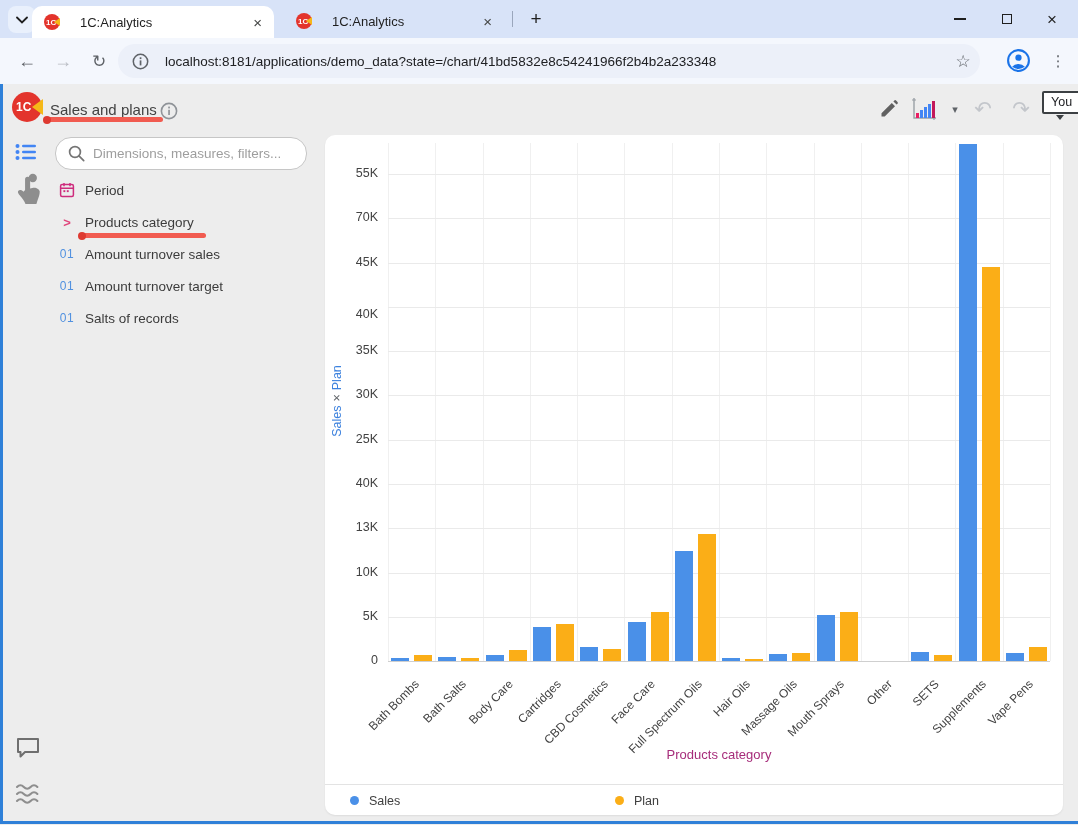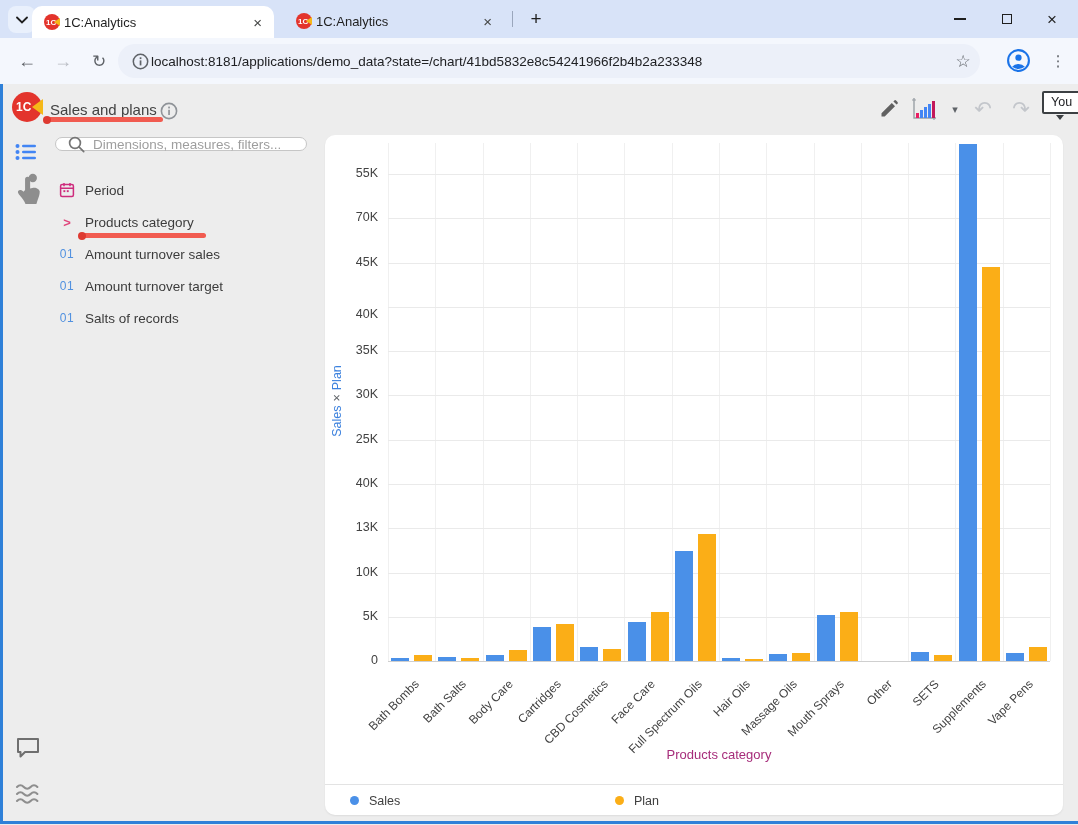--- a/index.html
+++ b/index.html
@@ -5,41 +5,41 @@
   * { margin:0; padding:0; box-sizing:border-box; }
   html,body { width:1078px; height:825px; overflow:hidden; }
   body { position:relative; background:#EDEDED; font-family:"Liberation Sans", sans-serif; color:#3C3C3C; }
 
   
   .tabstrip { position:absolute; left:0; top:0; width:1078px; height:38px; background:#D8E3F8; }
   .tabsearch { position:absolute; left:8px; top:6px; width:27px; height:27px; border-radius:8px; background:#E9F0FC; display:flex; align-items:center; justify-content:center; }
   .tab { position:absolute; display:flex; align-items:center; }
   .tab.active { left:32px; top:6px; width:242px; height:32px; background:#FFFFFF; border-radius:10px 10px 0 0; }
   .tab.inactive { left:284px; top:6px; width:220px; height:30px; }
-  .tab .title { font-size:13px; color:#1F1F1F; margin-left:4px; flex:1; white-space:nowrap; overflow:hidden; }
+  .tab .title { font-size:13px; color:#1F1F1F; margin-left:20px; flex:1; white-space:nowrap; overflow:hidden; }
   .tab .close { font-size:15px; color:#454746; margin-right:12px; cursor:default; }
   .tab .fav { margin-left:12px; }
   .favicon { position:relative; width:16px; height:16px; flex:none; }
   .favicon .disc { position:absolute; inset:0; border-radius:50%; background:#E3342C; }
   .favicon .txt { position:absolute; left:2px; top:4px; font-size:8px; font-weight:bold; color:#fff; letter-spacing:0; }
   .favicon .wedge { position:absolute; right:0px; top:4px; width:0; height:0; border-top:4px solid transparent; border-bottom:4px solid transparent; border-right:6px solid #F5B818; }
   .tabdivider { position:absolute; left:512px; top:11px; width:1px; height:16px; background:#9AA6BC; }
   .newtab { position:absolute; left:522px; top:5px; width:28px; height:28px; font-size:19px; color:#1F1F1F; text-align:center; line-height:27px; }
   .winbtn { position:absolute; top:8px; width:30px; height:22px; display:flex; align-items:center; justify-content:center; }
   .win-min { left:945px; } .win-max { left:992px; } .win-close { left:1037px; }
   .minbar { width:12px; height:2px; background:#1F1F1F; }
   .maxsq { width:10px; height:10px; border:1.5px solid #1F1F1F; }
   .closex { font-size:17px; color:#1F1F1F; line-height:1; }
 
   .toolbar { position:absolute; left:0; top:38px; width:1078px; height:46px; background:#F4F7FD; }
   .navglyph { position:absolute; top:0; height:46px; display:flex; align-items:center; justify-content:center; width:30px; font-size:18px; color:#5F6368; }
   .nav-back { left:12px; } .nav-fwd { left:48px; color:#B9BDC4; } .nav-reload { left:84px; font-size:17px; }
   .urlpill { position:absolute; left:118px; top:6px; width:862px; height:34px; border-radius:17px; background:#ECF0F9; display:flex; align-items:center; }
   .urlpill .info { margin-left:14px; }
-  .urltext { margin-left:2px; font-size:13.5px; color:#202124; white-space:nowrap; }
+  .urltext { margin-left:16px; font-size:13.5px; color:#202124; white-space:nowrap; }
   .tb-star { position:absolute; left:950px; top:0; height:46px; width:26px; display:flex; align-items:center; justify-content:center; font-size:17px; color:#5F6368; }
   .tb-avatar { position:absolute; left:1006px; top:10px; }
   .tb-dots { position:absolute; left:1046px; top:0; height:46px; width:24px; display:flex; align-items:center; justify-content:center; font-size:15px; color:#5F6368; }
 
   
   .logo { position:absolute; left:12px; top:92px; width:30px; height:30px; }
   .logo .disc { position:absolute; inset:0; border-radius:50%; background:#E3342C; }
   .logo .txt { position:absolute; left:4px; top:8px; font-size:12px; font-weight:bold; color:#fff; }
   .logo .wedge { position:absolute; right:-1px; top:7px; width:0; height:0; border-top:8px solid transparent; border-bottom:8px solid transparent; border-right:11px solid #F5B818; }
   .apptitle { position:absolute; left:50px; top:101px; font-size:15px; color:#424242; }
@@ -62,21 +62,21 @@
   .youptr { position:absolute; left:1056px; top:115px; width:0; height:0; border-left:4px solid transparent; border-right:4px solid transparent; border-top:5px solid #3C4043; }
 
   
   .rail-ic { position:absolute; display:flex; align-items:center; justify-content:center; }
   .ric-fields { left:15px; top:143px; }
   .ric-hand { left:12px; top:170px; }
   .ric-comment { left:16px; top:737px; }
   .ric-waves { left:13px; top:781px; }
 
   
-  .search { position:absolute; left:55px; top:137px; width:252px; height:14px; background:#fff; border:1px solid #C6C6C6; border-radius:16px; display:flex; align-items:center; }
+  .search { position:absolute; left:55px; top:137px; width:252px; height:33px; background:#fff; border:1px solid #C6C6C6; border-radius:16px; display:flex; align-items:center; }
   .search svg { margin-left:12px; flex:none; }
   .search input { border:none; outline:none; background:transparent; margin-left:8px; width:195px; font-size:13.5px; color:#424242; font-family:"Liberation Sans", sans-serif; }
   .search input::placeholder { color:#9E9E9E; }
   .field { position:absolute; left:55px; width:262px; height:22px; display:flex; align-items:center; }
   .field .fic { width:24px; flex:none; display:flex; align-items:center; justify-content:center; }
   .field .num { font-size:12px; color:#5191E0; letter-spacing:.5px; }
   .field .chev { font-size:13px; font-weight:bold; color:#E0457B; }
   .field .lbl { margin-left:6px; font-size:13.5px; color:#3C3C3C; white-space:nowrap; }
   .f0 { top:179px; } .f1 { top:211px; } .f2 { top:243px; } .f3 { top:275px; } .f4 { top:307px; }
 

